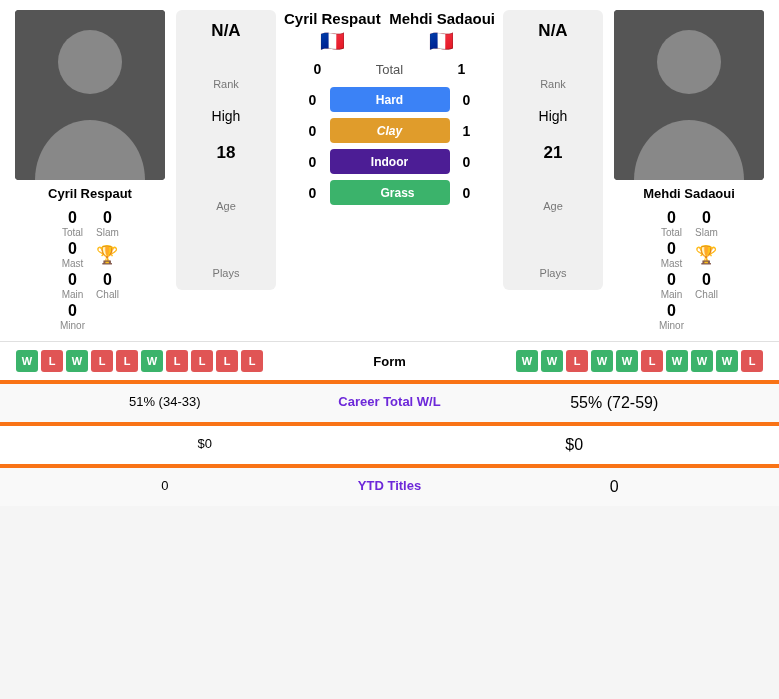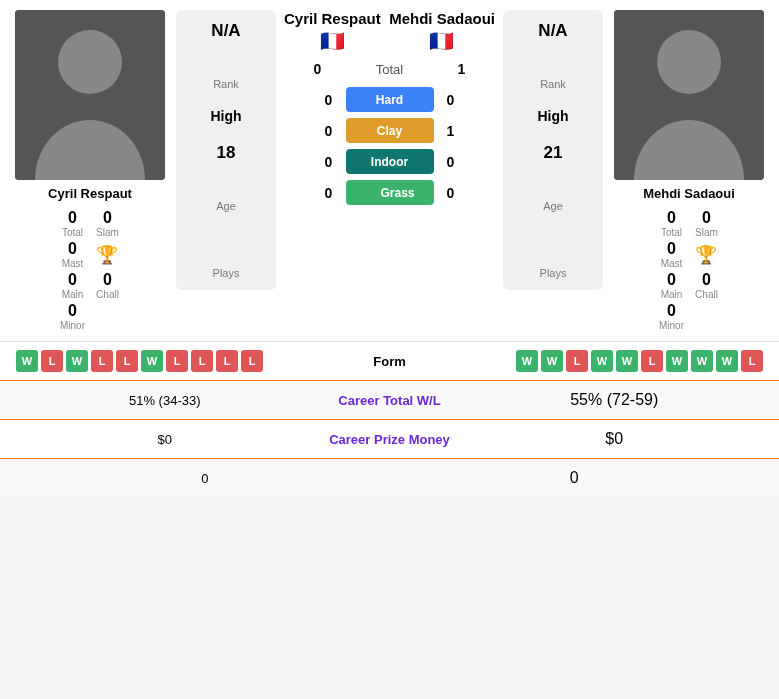--- a/index.html
+++ b/index.html
@@ -97,21 +97,21 @@
     }
 
     .info-label {
       font-size: 11px;
       color: #777;
       margin-top: 37px;
     }
 
     .info-high {
       font-size: 14px;
-      font-weight: 700;
+      font-weight: 400;
     }
 
     
     .form-section {
       background: #fff;
       border-top: 1px solid #e0e0e0;
       padding: 8px 16px;
       display: flex;
       align-items: center;
       gap: 6px;
@@ -146,23 +146,23 @@
     .badge-w { background: #3bb36b; }
     .badge-l { background: #e05555; }
 
     
     .stats-rows {
       background: #fff;
     }
 
     .stats-row {
       display: flex;
-      align-items: center;
+      align-items: flex-start;
       padding: 10px 20px;
-      border-top: 1px solid #f97316;
+      border-top: 4px solid #f97316;
     }
 
     .stats-row:nth-child(odd) {
       background: #f9f9f9;
     }
 
     .stats-left {
       flex: 1;
       text-align: center;
       font-size: 13px;
@@ -246,21 +246,21 @@
     }
 
     .score-num {
       font-size: 14px;
       font-weight: 700;
       width: 18px;
       text-align: center;
     }
 
     .surface-pill {
-      width: 88px;
+      width: 120px;
       height: 25px;
       border-radius: 4px;
       color: #fff;
       font-size: 12px;
       font-weight: 600;
       display: flex;
       align-items: center;
       justify-content: center;
     }
 
@@ -352,26 +352,26 @@
       </div>
 
       <div class="score-surfaces" id="surface-rows-container">
       <div class="score-row">
     <span class="score-num">0</span>
     <div class="surface-pill" style="background:#3b82f6;">Hard</div>
     <span class="score-num">0</span>
   </div>
           <div class="score-row">
     <span class="score-num">0</span>
-    <div class="surface-pill" style="background:#e09c2b;">Clay</div>
+    <div class="surface-pill" style="background:#e09c2b;font-style:italic;">Clay</div>
     <span class="score-num">1</span>
   </div>
           <div class="score-row">
     <span class="score-num">0</span>
-    <div class="surface-pill" style="background:#0f766e;">Indoor</div>
+    <div class="surface-pill" style="background:#4c1d95;">Indoor</div>
     <span class="score-num">0</span>
   </div>
           <div class="score-row">
     <span class="score-num">0</span>
     <div class="surface-pill" style="background:#3bb36b;padding-left:16px;">Grass</div>
     <span class="score-num">0</span>
   </div>
         </div>
     </div>
 
@@ -466,22 +466,22 @@
   </div>
 
   <div class="stats-rows" id="career-stats-container">
       <div class="stats-row">
     <span class="stats-left">51% (34-33)</span>
     <span class="stats-center">Career Total W/L</span>
     <span class="stats-right">55% (72-59)</span>
   </div>
       <div class="stats-row">
     <span class="stats-left">$0</span>
-    <span class="stats-center">Career Prize Money</span>
     <span class="stats-right">$0</span>
   </div>
       <div class="stats-row">
     <span class="stats-left">0</span>
+    <span class="stats-center">YTD Titles</span>
     <span class="stats-right">0</span>
   </div>
     </div>
 
 </div>
 
 </body></html>

